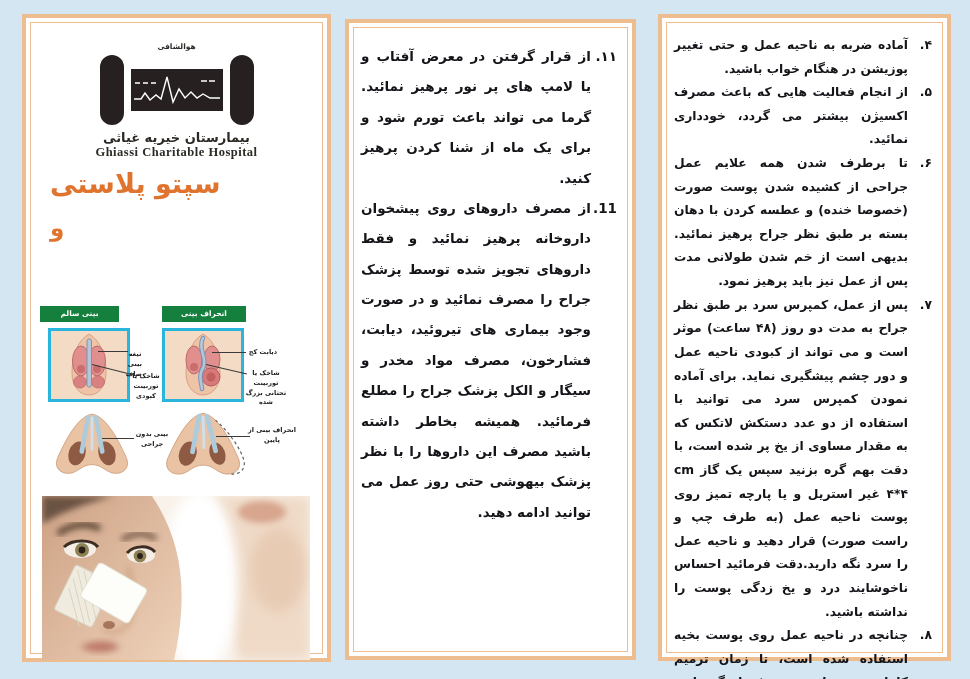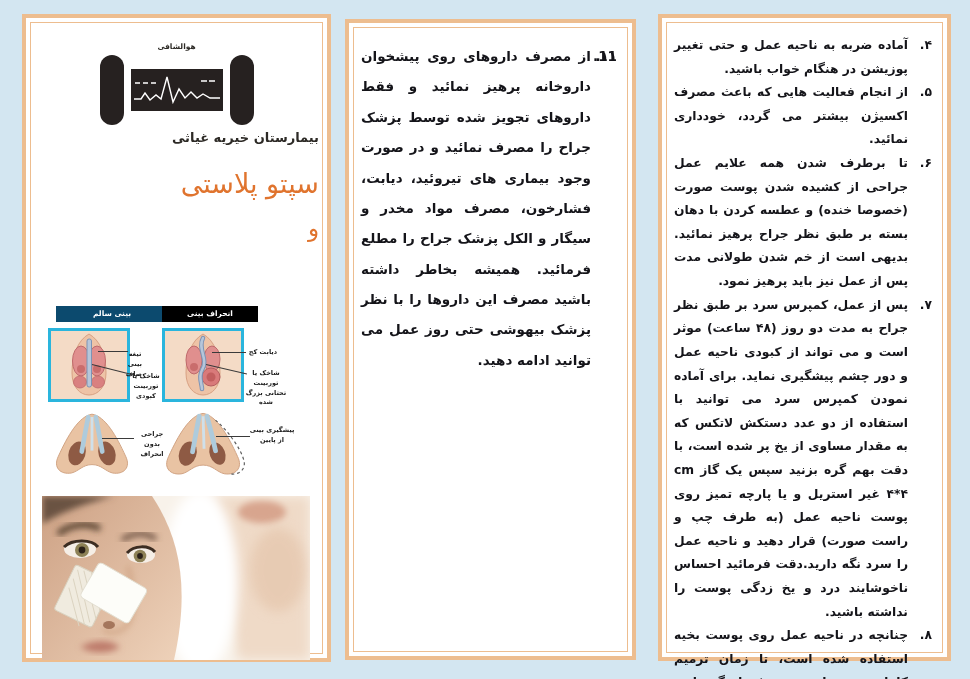--- a/index.html
+++ b/index.html
@@ -25,25 +25,25 @@
   .item{position:relative;padding-right:27px;}
   .item .num{position:absolute;right:1px;top:0;}
   #panel-right .item{padding-right:25px;}
 
   
   .logo-block{position:absolute;top:16px;left:0;right:0;text-align:center;color:#2d2a26;}
   .bismillah{font-size:7.5px;font-weight:bold;margin-bottom:2px;}
   .logo-graphic{display:flex;align-items:center;justify-content:center;gap:7px;height:74px;}
   .pill{width:24px;height:70px;background:#262120;border-radius:12px;}
   .ecg-box{width:92px;height:42px;background:#262120;}
-  .hospital-fa{font-size:13px;font-weight:bold;margin-top:3px;text-align:right;}
+  .hospital-fa{font-size:13px;font-weight:bold;margin-top:3px;}
   .hospital-en{font-family:"Liberation Serif",serif;font-size:12.5px;font-weight:bold;letter-spacing:.5px;}
 
-  .cover-title{position:absolute;top:126px;left:16px;right:0;text-align:right;
-    font-weight:normal;direction:rtl;}
+  .cover-title{position:absolute;top:126px;left:16px;right:0;text-align:left;
+    font-weight:bold;direction:rtl;}
   .cover-title .t1,.cover-title .t3{font-size:27px;}
   .cover-title .t2{font-size:23px;}
   .cover-title div{margin:16px 0;}
 
   .diagram{position:absolute;top:280px;left:6px;width:274px;height:188px;font-weight:bold;}
   .diag-header{position:absolute;height:16px;line-height:16px;text-align:center;
     color:#fff;font-size:7.5px;direction:rtl;}
   .diag-frame{position:absolute;border:3px solid #2ab5dd;box-sizing:border-box;}
   .diag-label{position:absolute;font-size:6.5px;line-height:1.5;color:#1c1c1c;
     direction:rtl;text-align:center;}
@@ -67,30 +67,31 @@
         <span class="ecg-box">
           <svg width="92" height="42" viewBox="0 0 92 42">
             <path d="M4,14 h5 M12,14 h5 M20,14 h5" stroke="#ffffff" stroke-width="1.6" fill="none"></path>
             <path d="M70,12 h6 M78,12 h6" stroke="#ffffff" stroke-width="1.6" fill="none"></path>
             <polyline points="3,30 10,30 14,24 19,31 25,26 30,30 36,8 42,33 48,20 54,29 60,23 66,29 72,25 79,29 89,29" fill="none" stroke="#ffffff" stroke-width="1.4"></polyline>
           </svg>
         </span>
         <span class="pill"></span>
       </div>
       <div class="hospital-fa">بیمارستان خیریه غیاثی</div>
+      <div class="hospital-en">Ghiassi Charitable Hospital</div>
     </div>
 
     <div class="cover-title" style="color:#e0742e">
       <div class="t1">سپتو پلاستی</div>
       <div class="t2">و</div>
     </div>
 
     <div class="diagram">
-      <div class="diag-header" style="left:16px;top:0;width:112px;background:#0c4a6e">بینی سالم</div>
-      <div class="diag-header" style="left:122px;top:0;width:96px;background:#000000">انحراف بینی</div>
+      <div class="diag-header" style="left:0;top:0;width:79px;background:#15803d">بینی سالم</div>
+      <div class="diag-header" style="left:122px;top:0;width:84px;background:#15803d">انحراف بینی</div>
 
       <div class="diag-frame" style="left:8px;top:22px;width:82px;height:74px">
         <svg width="76" height="68" viewBox="0 0 76 68">
           <rect width="76" height="68" fill="#f4dbc6"></rect>
           <path d="M38,3 C27,9 21,24 21,42 C21,56 29,64 38,64 C47,64 55,56 55,42 C55,24 49,9 38,3 Z" fill="#eec3a6" stroke="#d8a183" stroke-width="1"></path>
           <ellipse cx="30" cy="30" rx="8.5" ry="15" fill="#e08f8e" stroke="#bf6a6c" stroke-width="1"></ellipse>
           <ellipse cx="46" cy="30" rx="8.5" ry="15" fill="#e08f8e" stroke="#bf6a6c" stroke-width="1"></ellipse>
           <circle cx="30" cy="38" r="4" fill="#c96d6d"></circle>
           <circle cx="46" cy="38" r="4" fill="#c96d6d"></circle>
           <ellipse cx="29" cy="51" rx="6.5" ry="6" fill="#d98080" stroke="#bf6a6c" stroke-width="0.8"></ellipse>
@@ -137,22 +138,22 @@
         <svg width="90" height="70" viewBox="0 0 94 72">
           <path d="M45,3 C31,5 19,26 9,48 C3,60 11,68 23,66 C31,64 35,57 45,57 C55,57 59,64 67,66 C79,68 87,60 81,48 C71,26 59,5 45,3 Z" fill="#e9c3a3" stroke="#cfa07f" stroke-width="1"></path>
           <ellipse cx="29" cy="45" rx="9" ry="13" transform="rotate(18 29 45)" fill="#8e5a44"></ellipse>
           <ellipse cx="60" cy="45" rx="8" ry="12" transform="rotate(-20 60 45)" fill="#8e5a44"></ellipse>
           <path d="M41,6 C38,20 36,33 34,43" fill="none" stroke="#aecbdc" stroke-width="5" stroke-linecap="round"></path>
           <path d="M49,6 C53,20 56,33 58,42" fill="none" stroke="#aecbdc" stroke-width="5" stroke-linecap="round"></path>
           <path d="M45,6 L46,40" fill="none" stroke="#cfe0ea" stroke-width="3"></path>
           <path d="M58,10 C72,22 86,42 88,54 C89,62 82,68 72,66" fill="none" stroke="#5a5a5a" stroke-width="1.2" stroke-dasharray="3,3"></path>
         </svg>
       </div>
-      <div class="diag-label" style="left:92px;top:124px;width:40px">جراحی بدون انحراف</div>
-      <div class="diag-label" style="left:208px;top:120px;width:48px">پیشگیری بینی از پایین</div>
+      <div class="diag-label" style="left:92px;top:124px;width:40px">بینی بدون جراحی</div>
+      <div class="diag-label" style="left:208px;top:120px;width:48px">انحراف بینی از پایین</div>
       <div class="ptr" style="left:62px;top:132px;width:32px"></div>
       <div class="ptr" style="left:176px;top:130px;width:34px"></div>
     </div>
 
     <div class="photo">
       <svg width="268" height="164" viewBox="0 0 268 164">
         <defs>
           <filter id="b3" x="-30%" y="-30%" width="160%" height="160%">
               <feGaussianBlur stdDeviation="3"></feGaussianBlur>
             </filter>
@@ -192,20 +193,21 @@
       </svg>
     </div>
 
   </div>
 </section>
 
 <section class="panel" id="panel-middle">
   <div class="content txt">
     <div class="item">
       <span class="num">۱۱.</span>
+      <span>از قرار گرفتن در معرض آفتاب و یا لامپ های پر نور پرهیز نمائید. گرما می تواند باعث تورم شود و برای یک ماه از شنا کردن پرهیز کنید.</span>
     </div>
     <div class="item">
       <span class="num">11.</span>
       <span>از مصرف داروهای روی پیشخوان داروخانه پرهیز نمائید و فقط داروهای تجویز شده توسط پزشک جراح را مصرف نمائید و در صورت وجود بیماری های تیروئید، دیابت، فشارخون، مصرف مواد مخدر و سیگار و الکل پزشک جراح را مطلع فرمائید. همیشه بخاطر داشته باشید مصرف این داروها را با نظر پزشک بیهوشی حتی روز عمل می توانید ادامه دهید.</span>
     </div>
   </div>
 </section>
 
 <section class="panel" id="panel-right">
   <div class="content txt">

